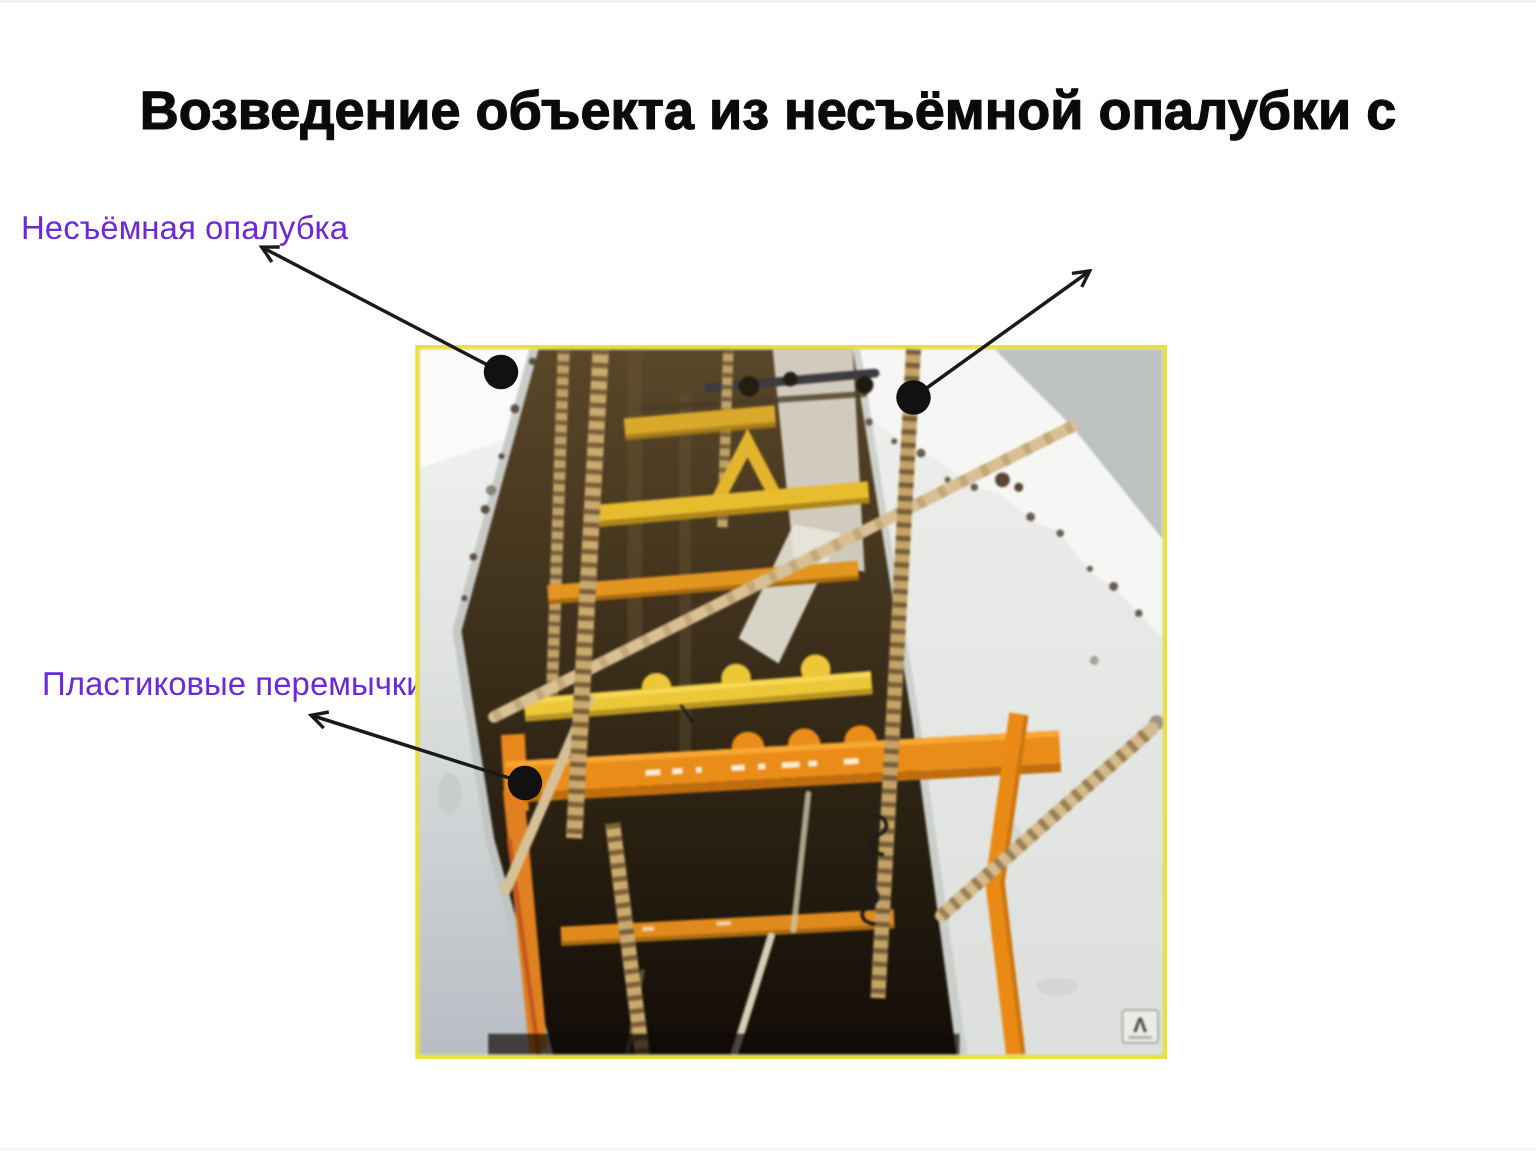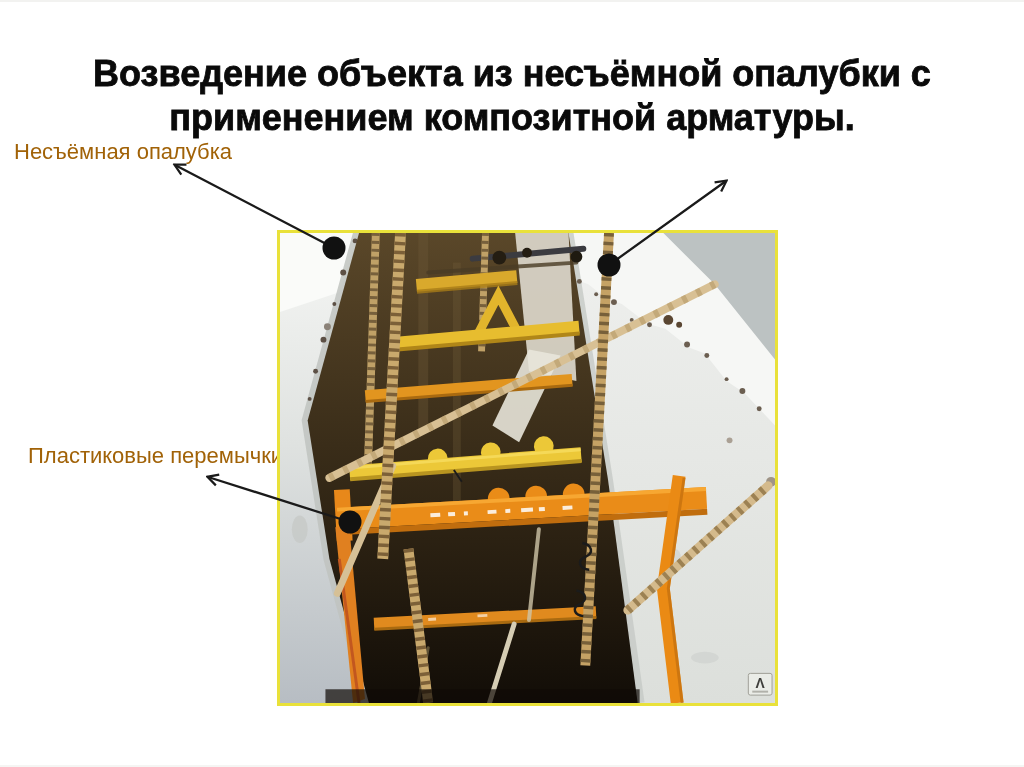--- a/index.html
+++ b/index.html
@@ -3,37 +3,36 @@
 <meta charset="utf-8">
 <style>
   html,body{margin:0;padding:0;background:#ffffff;}
   body{width:1024px;height:767px;overflow:hidden;font-family:"Liberation Sans",sans-serif;}
   .slide{position:absolute;left:0;top:0;width:1024px;height:767px;background:#ffffff;
          border-top:2px solid #f2f2f0;border-bottom:2px solid #f5f5f3;box-sizing:border-box;}
   .slide-title{position:absolute;top:26px;left:0;width:100%;text-align:center;
      font-size:36px;line-height:1.22;font-weight:800;color:#0a0a0a;letter-spacing:0px;
      -webkit-text-stroke:0.8px #0a0a0a;}
   .slide-title span{display:block;}
-  .lbl{position:absolute;font-size:22px;line-height:26px;color:#a16207;white-space:nowrap;}
+  .lbl{position:absolute;font-size:22px;line-height:26px;color:#6d28d9;white-space:nowrap;}
   #lbl-formwork{left:14px;top:137px;}
   #lbl-rebar{left:636px;top:140px;}
   #lbl-ties{left:28px;top:441px;}
   .photo-frame{position:absolute;left:277px;top:228px;width:501px;height:476px;
      box-sizing:border-box;border:3px solid #e9e13a;background:#d8dad6;}
   .photo-frame svg{display:block;width:100%;height:100%;filter:blur(0.6px);}
   .arrows{position:absolute;left:0;top:0;width:1024px;height:767px;pointer-events:none;}
 </style>
 </head>
 <body>
 
 <div class="slide">
 
   <h1 class="slide-title">
     <span>Возведение объекта из несъёмной опалубки с</span>
-    <span>применением композитной арматуры.</span>
   </h1>
 
   <div class="lbl" id="lbl-formwork">Несъёмная опалубка</div>
   <div class="lbl" id="lbl-ties">Пластиковые перемычки</div>
 
   <div class="photo-frame">
     <svg viewBox="0 0 501 476" preserveAspectRatio="none">
       <defs>
         <linearGradient id="gLeft" x1="0" y1="0" x2="0" y2="1">
           <stop offset="0" stop-color="#f6f7f5"></stop>

